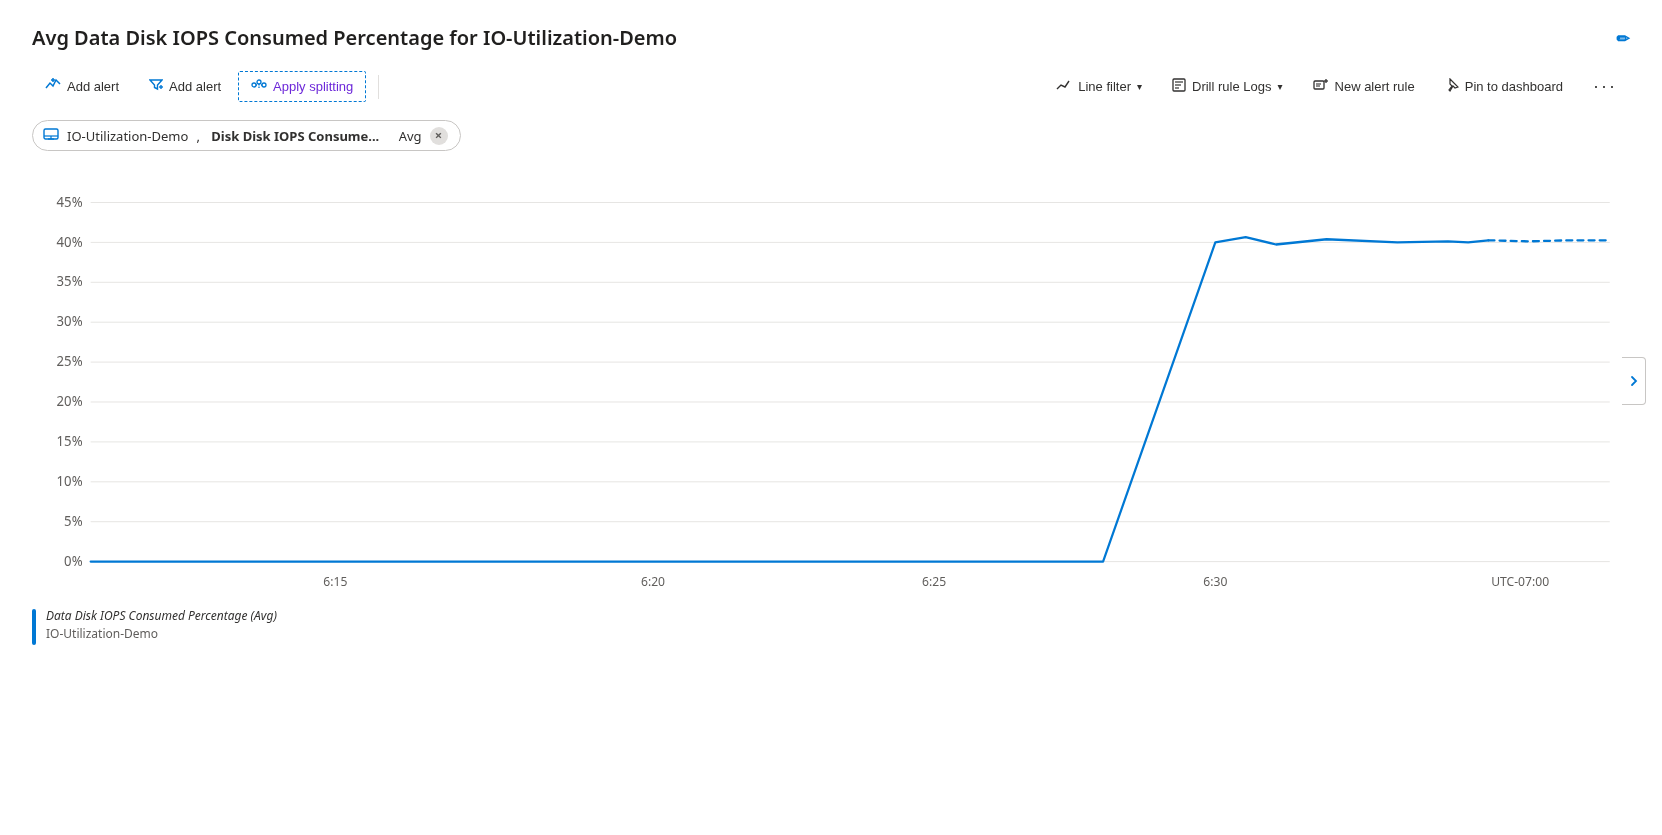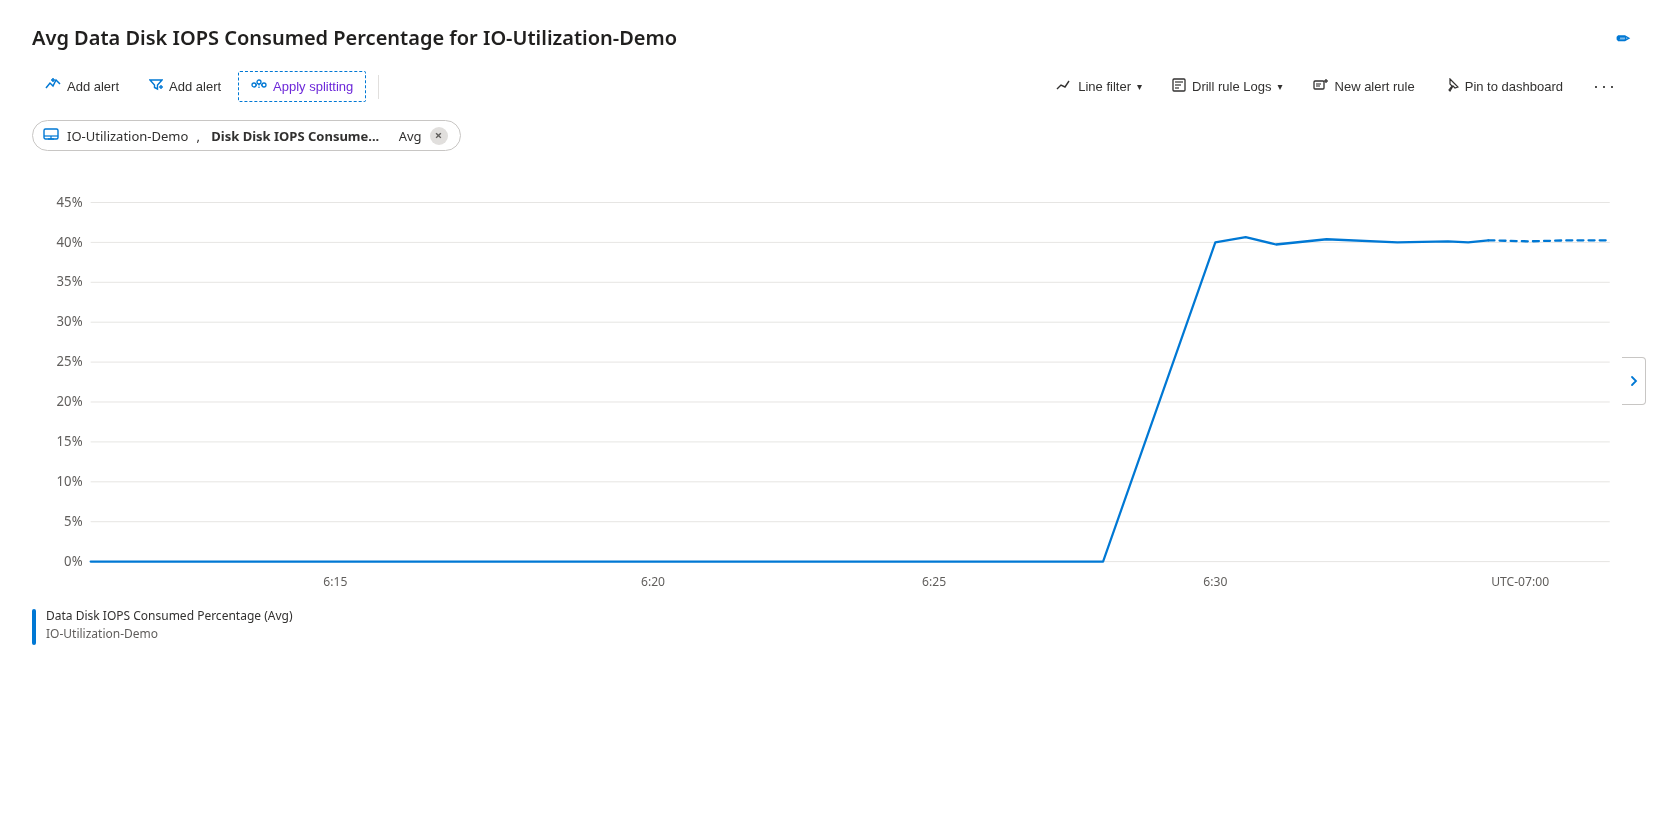--- a/index.html
+++ b/index.html
@@ -144,20 +144,21 @@
       margin-top: 2px;
       flex-shrink: 0;
     }
     .legend-text {
       font-size: 12px;
       color: #323130;
     }
     .legend-text .legend-title {
       font-weight: 400;
       color: #323130;
+      font-style: italic;
     }
     .legend-text .legend-subtitle {
       color: #605e5c;
       margin-top: 1px;
     }
     .legend-value {
       font-size: 24px;
       font-weight: 300;
       color: #323130;
       margin-top: 4px;

